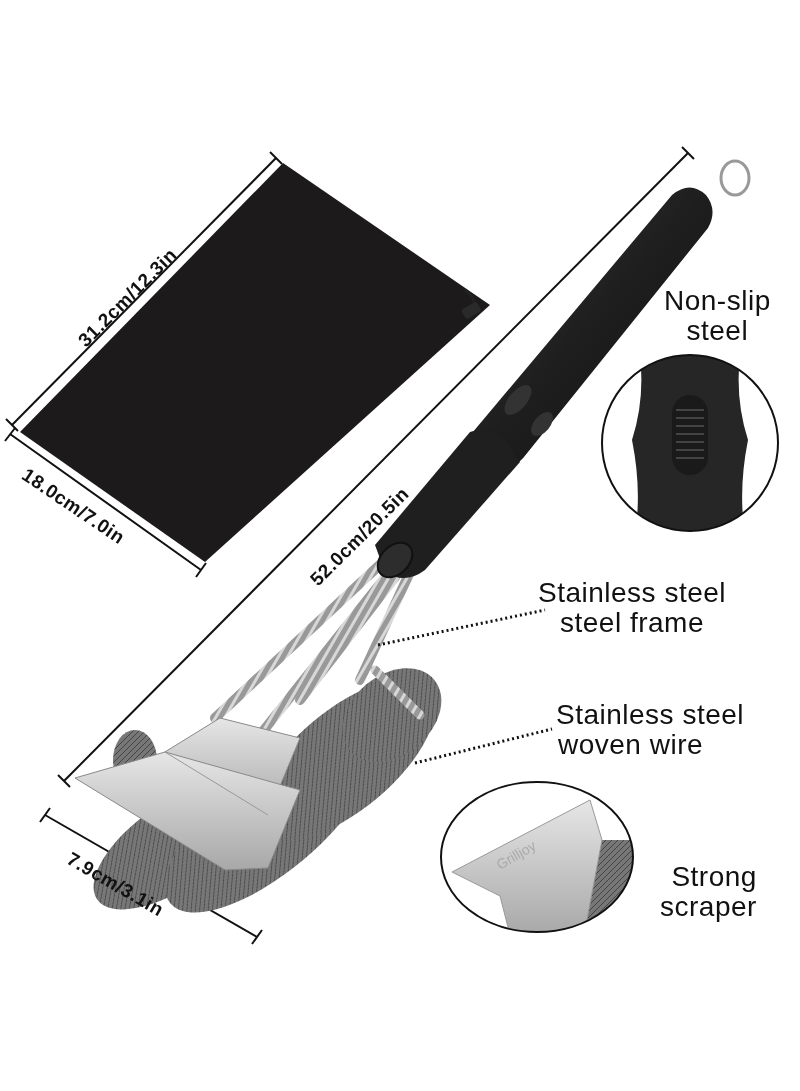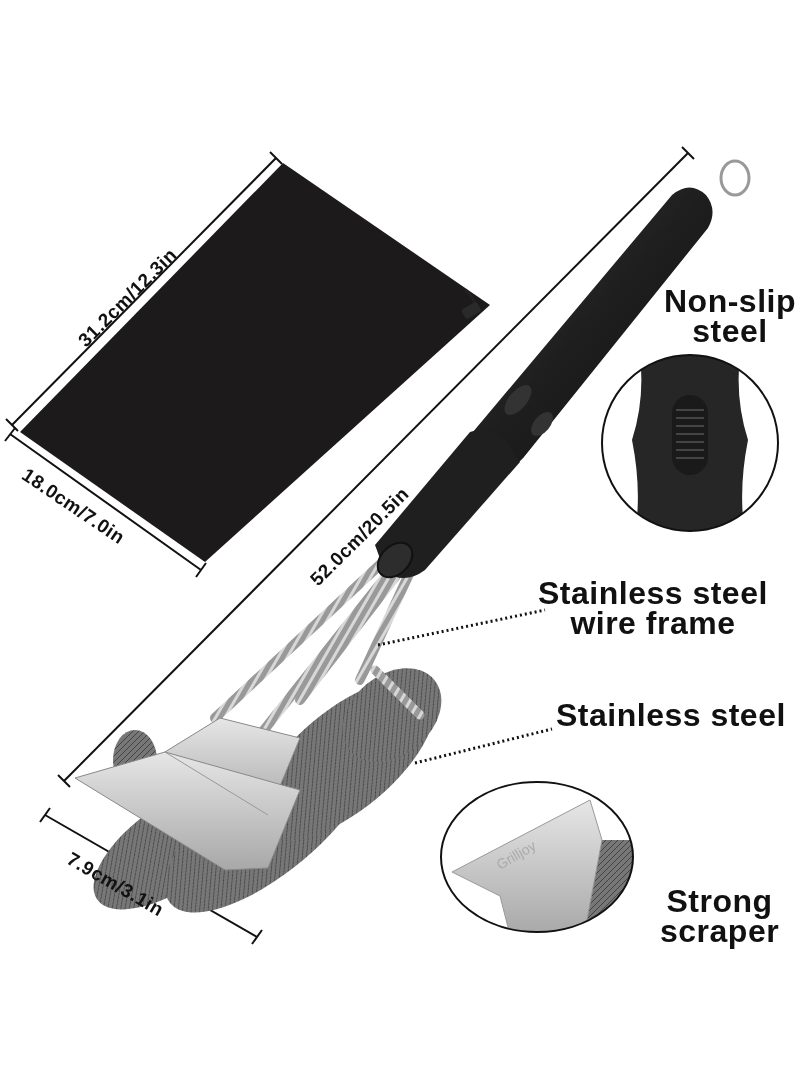--- a/index.html
+++ b/index.html
@@ -1,18 +1,18 @@
 <!DOCTYPE html>
 <html><head>
 <meta charset="utf-8">
 <style>
   html,body{margin:0;padding:0;background:#ffffff;}
   #stage{position:relative;width:800px;height:1091px;overflow:hidden;background:#ffffff;font-family:"Liberation Sans","DejaVu Sans",sans-serif;}
   svg{position:absolute;left:0;top:0;}
-  .lbl{position:absolute;color:#111;font-weight:700;font-size:32px;line-height:30px;text-align:center;white-space:nowrap;letter-spacing:0.5px;}
+  .lbl{position:absolute;color:#111;font-weight:400;font-size:28px;line-height:30px;text-align:center;white-space:nowrap;letter-spacing:0.5px;}
   .dim{position:absolute;color:#111;font-size:19px;font-weight:700;white-space:nowrap;transform-origin:0 0;letter-spacing:0.5px;}
 </style>
 </head>
 <body>
 
 <div id="stage">
 
   <svg width="800" height="1091" viewBox="0 0 800 1091">
     <defs>
       <linearGradient id="handleGrad" x1="0" y1="0" x2="1" y2="1">
@@ -144,23 +144,24 @@
   <div class="dim" style="left:30px;top:464px;transform:rotate(34deg);">18.0cm/7.0in</div>
   <div class="dim" style="left:306px;top:575px;transform:rotate(-45deg);">52.0cm/20.5in</div>
   <div class="dim" style="left:74px;top:848px;transform:rotate(30deg);">7.9cm/3.1in</div>
 
   <div class="lbl" style="left:664px;top:286px;">
     <div>Non-slip</div>
     <div>steel</div>
   </div>
   <div class="lbl" style="left:538px;top:578px;">
     <div>Stainless steel</div>
-    <div>wire frame</div>
+    <div>steel frame</div>
   </div>
   <div class="lbl" style="left:556px;top:700px;text-align:left;">
     <div>Stainless steel</div>
+    <div style="margin-left:2px;">woven wire</div>
   </div>
-  <div class="lbl" style="left:660px;top:886px;text-align:center;">
+  <div class="lbl" style="left:660px;top:862px;text-align:right;">
     <div>Strong</div>
     <div>scraper</div>
   </div>
 
 </div>
 
 </body></html>

